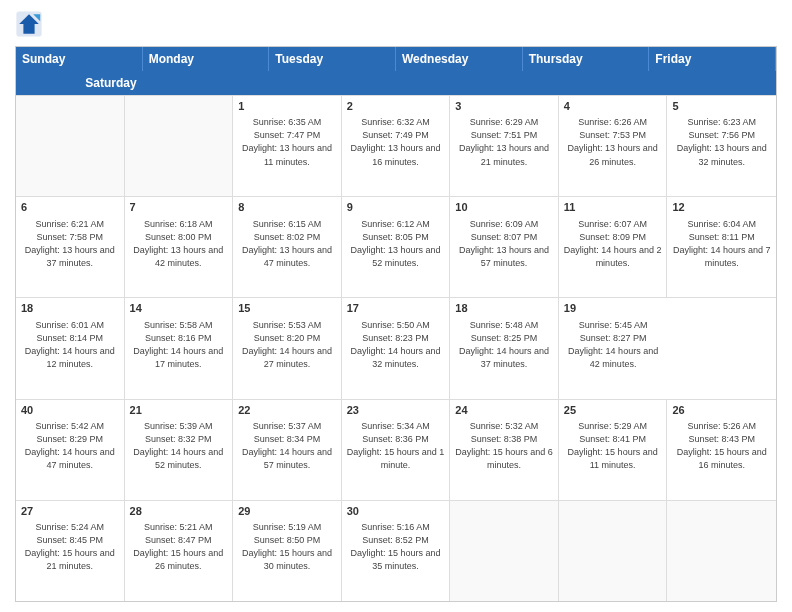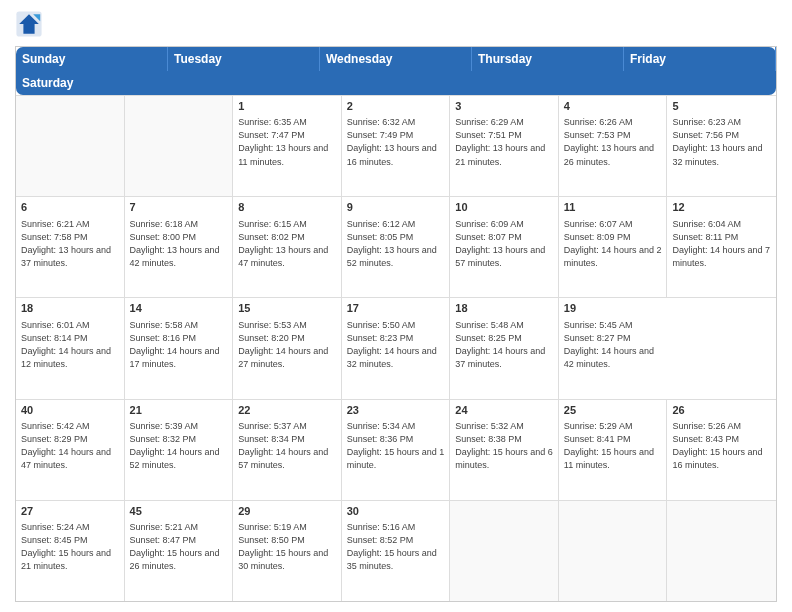--- a/index.html
+++ b/index.html
@@ -54,34 +54,34 @@
       color: #555;
     }
     .calendar {
       flex: 1;
       display: flex;
       flex-direction: column;
       border: 1px solid #ccc;
     }
     .cal-header {
       display: grid;
-      grid-template-columns: repeat(5, 1fr);
+      grid-template-columns: repeat(6, 1fr);
       background-color: #2a6bb5;
-      border-radius: 7px;
     }
     .cal-header-cell {
       color: #fff;
       font-size: 12px;
       font-weight: bold;
       text-align: left;
       padding: 5px 6px;
       border-right: 1px solid #4a8ad4;
     }
     .cal-header-cell:last-child {
       border-right: none;
+      text-align: right;
     }
     .cal-body {
       flex: 1;
       display: flex;
       flex-direction: column;
     }
     .cal-row {
       display: grid;
       grid-template-columns: repeat(7, 1fr);
       flex: 1;
@@ -105,20 +105,21 @@
     .cal-cell .day-num {
       font-size: 11px;
       font-weight: bold;
       display: block;
       margin-bottom: 2px;
     }
     .cal-cell .cell-info {
       font-size: 9px;
       color: #444;
       line-height: 1.45;
+      text-align: center;
     }
   </style>
 </head>
 <body>
 
 <div class="page">
   <div class="header">
     <div class="logo">
       <svg class="logo-icon" viewBox="0 0 40 40">
         <rect x="2" y="2" width="36" height="36" rx="4" fill="#1a5aab" opacity="0.15"></rect>
@@ -134,20 +135,21 @@
     </div>
     <div class="title-block">
       <div class="month-title"></div>
       <div class="location-title"></div>
     </div>
   </div>
 
   <div class="calendar">
     <div class="cal-header">
     <div class="cal-header-cell">Sunday</div>
+        <div class="cal-header-cell">Monday</div>
         <div class="cal-header-cell">Tuesday</div>
         <div class="cal-header-cell">Wednesday</div>
         <div class="cal-header-cell">Thursday</div>
         <div class="cal-header-cell">Friday</div>
         <div class="cal-header-cell">Saturday</div>
       </div>
     <div class="cal-body">
     <div class="cal-row">
           <div class="cal-cell empty"></div>
           <div class="cal-cell empty"></div>
@@ -257,21 +259,21 @@
             <span class="day-num">26</span>
             <div class="cell-info">Sunrise: 5:26 AM<br>Sunset: 8:43 PM<br>Daylight: 15 hours and 16 minutes.</div>
           </div>
         </div>
         <div class="cal-row">
           <div class="cal-cell">
             <span class="day-num">27</span>
             <div class="cell-info">Sunrise: 5:24 AM<br>Sunset: 8:45 PM<br>Daylight: 15 hours and 21 minutes.</div>
           </div>
           <div class="cal-cell">
-            <span class="day-num">45</span>
+            <span class="day-num">28</span>
             <div class="cell-info">Sunrise: 5:21 AM<br>Sunset: 8:47 PM<br>Daylight: 15 hours and 26 minutes.</div>
           </div>
           <div class="cal-cell">
             <span class="day-num">29</span>
             <div class="cell-info">Sunrise: 5:19 AM<br>Sunset: 8:50 PM<br>Daylight: 15 hours and 30 minutes.</div>
           </div>
           <div class="cal-cell">
             <span class="day-num">30</span>
             <div class="cell-info">Sunrise: 5:16 AM<br>Sunset: 8:52 PM<br>Daylight: 15 hours and 35 minutes.</div>
           </div>

